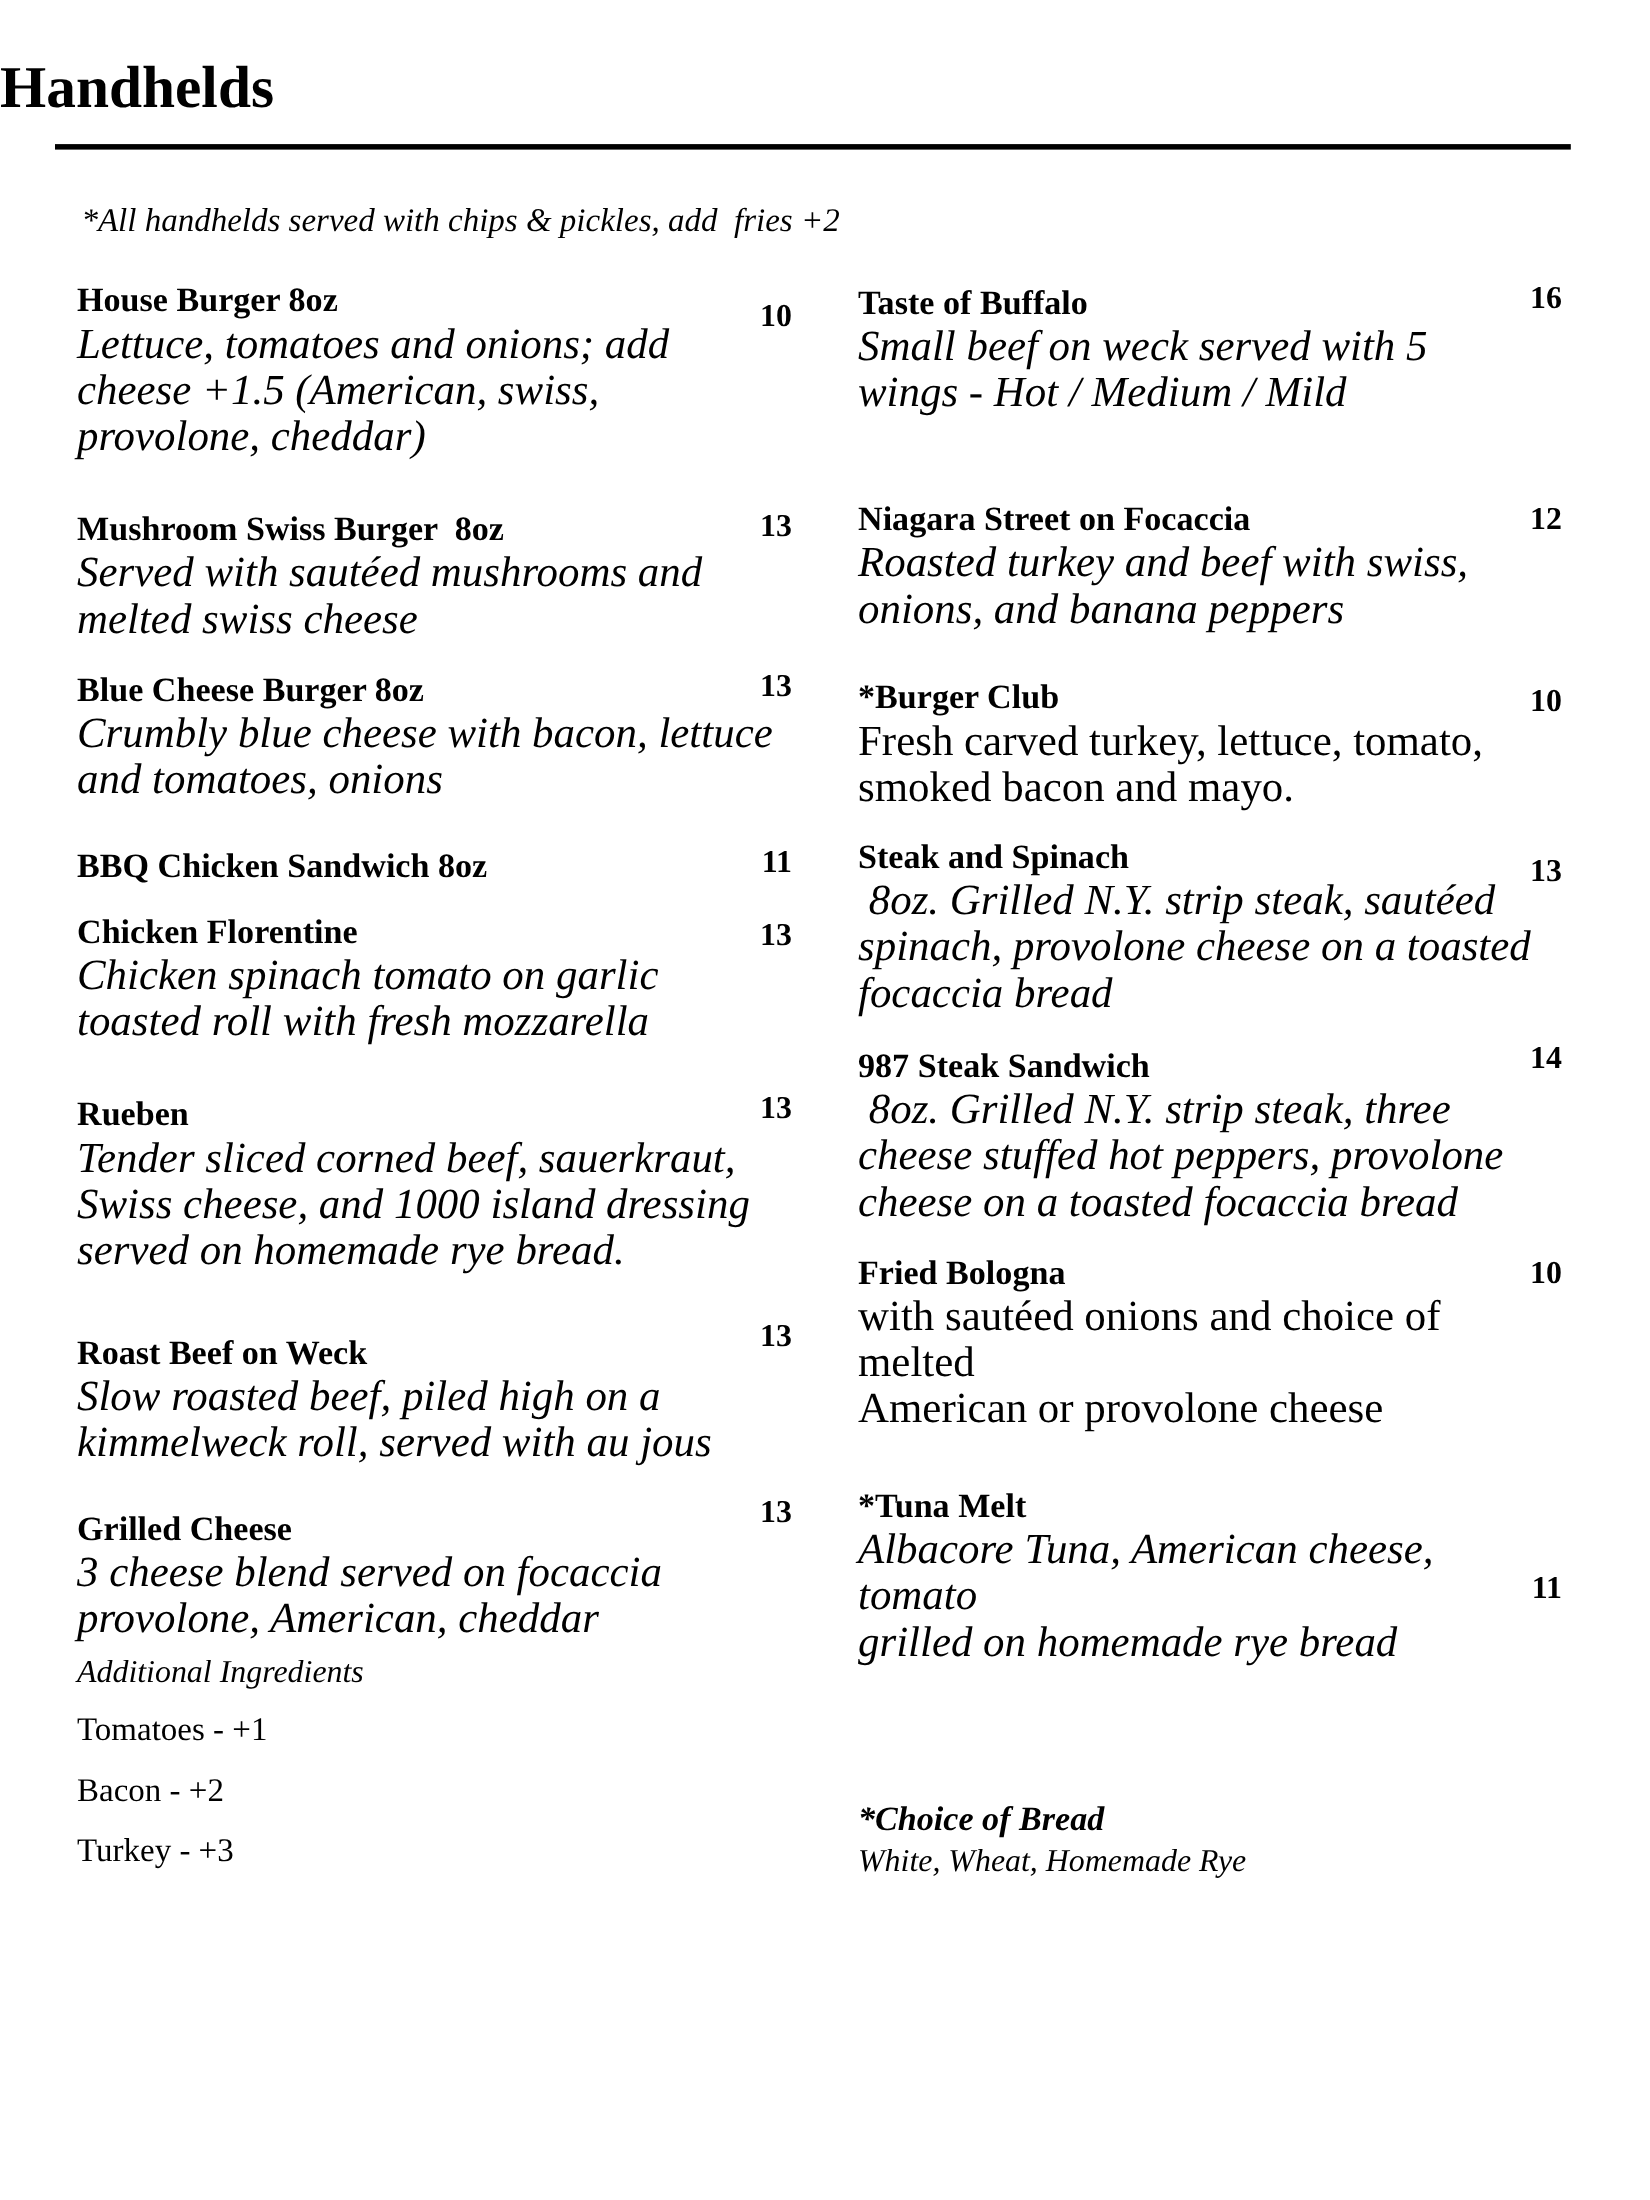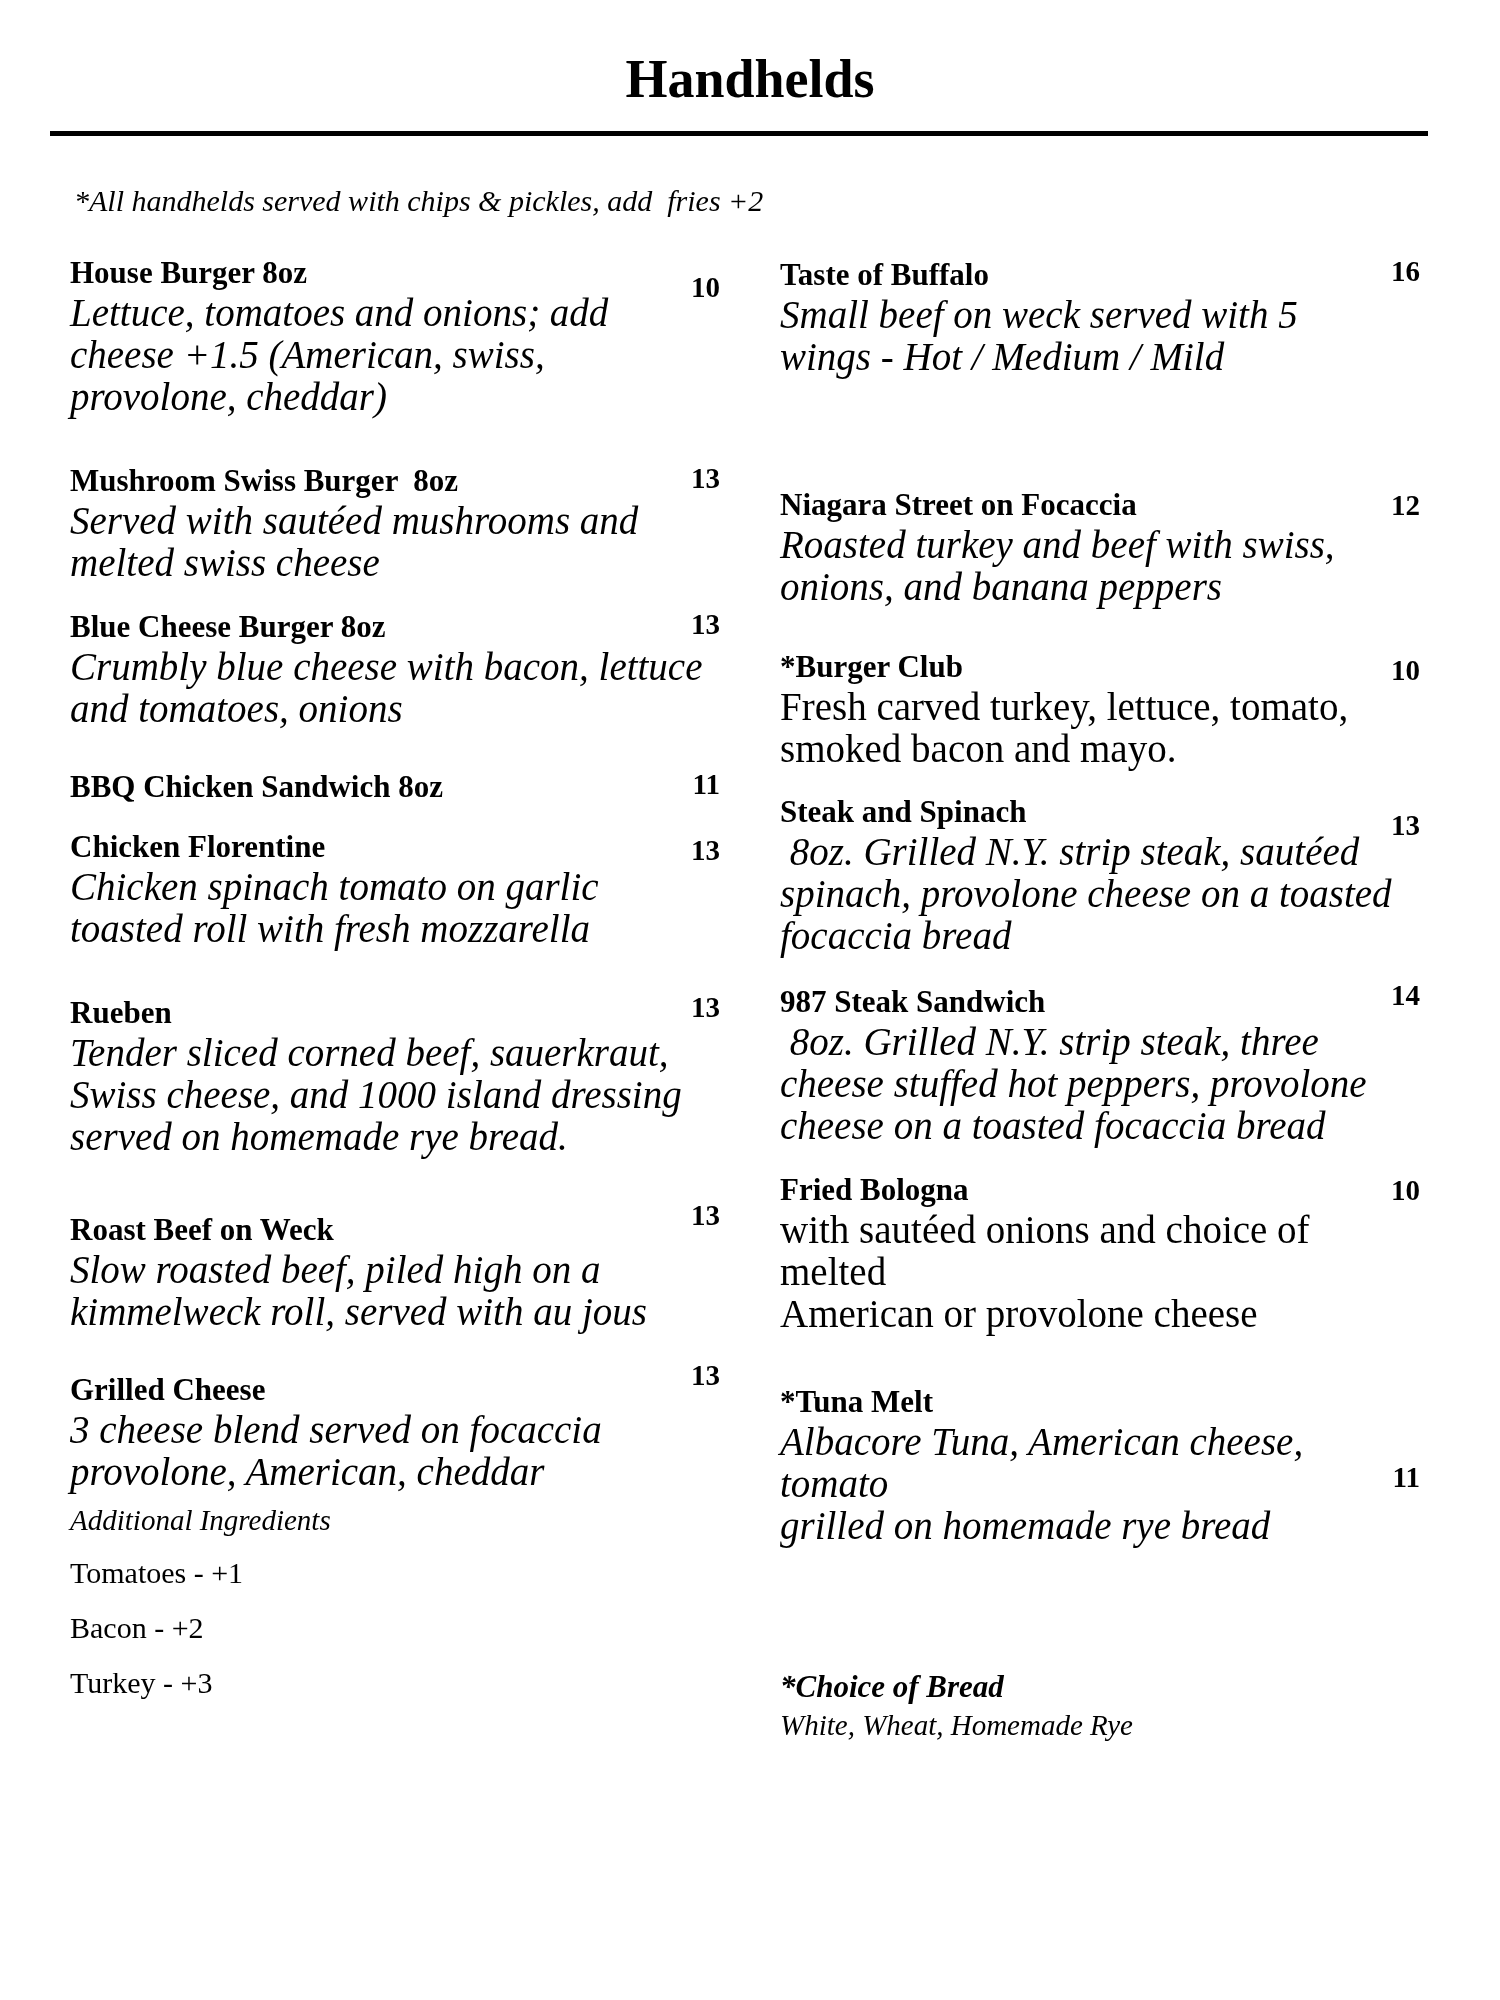--- a/index.html
+++ b/index.html
@@ -5,21 +5,21 @@
   html,body{margin:0;padding:0}
   body{
     width:1500px;height:2000px;
     background:#ffffff;color:#000000;
     font-family:"Liberation Serif","DejaVu Serif",serif;
     position:relative;overflow:hidden;
   }
   .page{position:absolute;inset:0}
   .page-title{
     position:absolute;top:50px;left:0;width:100%;
-    text-align:center;font-size:54px;font-weight:bold;line-height:58px;
+    text-align:left;font-size:54px;font-weight:bold;line-height:58px;
   }
   .divider{position:absolute;top:131px;left:50px;width:1378px;height:5px;background:#000}
   .note{
     position:absolute;top:184px;left:74px;
     font-size:30px;font-style:italic;white-space:pre-wrap;
   }
   .col{position:absolute}
   .col-left{left:70px;top:254px;width:650px}
   .col-right{left:780px;top:256px;width:640px}
   .trow{display:flex;justify-content:space-between;align-items:flex-end}
@@ -128,21 +128,21 @@
 
     <div class="item">
       <div class="trow">
         <span class="iname">Taste of Buffalo</span>
         <span class="iprice" style="top:-4px">16</span>
       </div>
       <div class="idesc">Small beef on weck served with 5
 wings - Hot / Medium / Mild</div>
     </div>
 
-    <div class="item" style="margin-top:108px">
+    <div class="item" style="margin-top:75px">
       <div class="trow">
         <span class="iname">Niagara Street on Focaccia</span>
         <span class="iprice">12</span>
       </div>
       <div class="idesc">Roasted turkey and beef with swiss,
 onions, and banana peppers</div>
     </div>
 
     <div class="item" style="margin-top:40px">
       <div class="trow">

